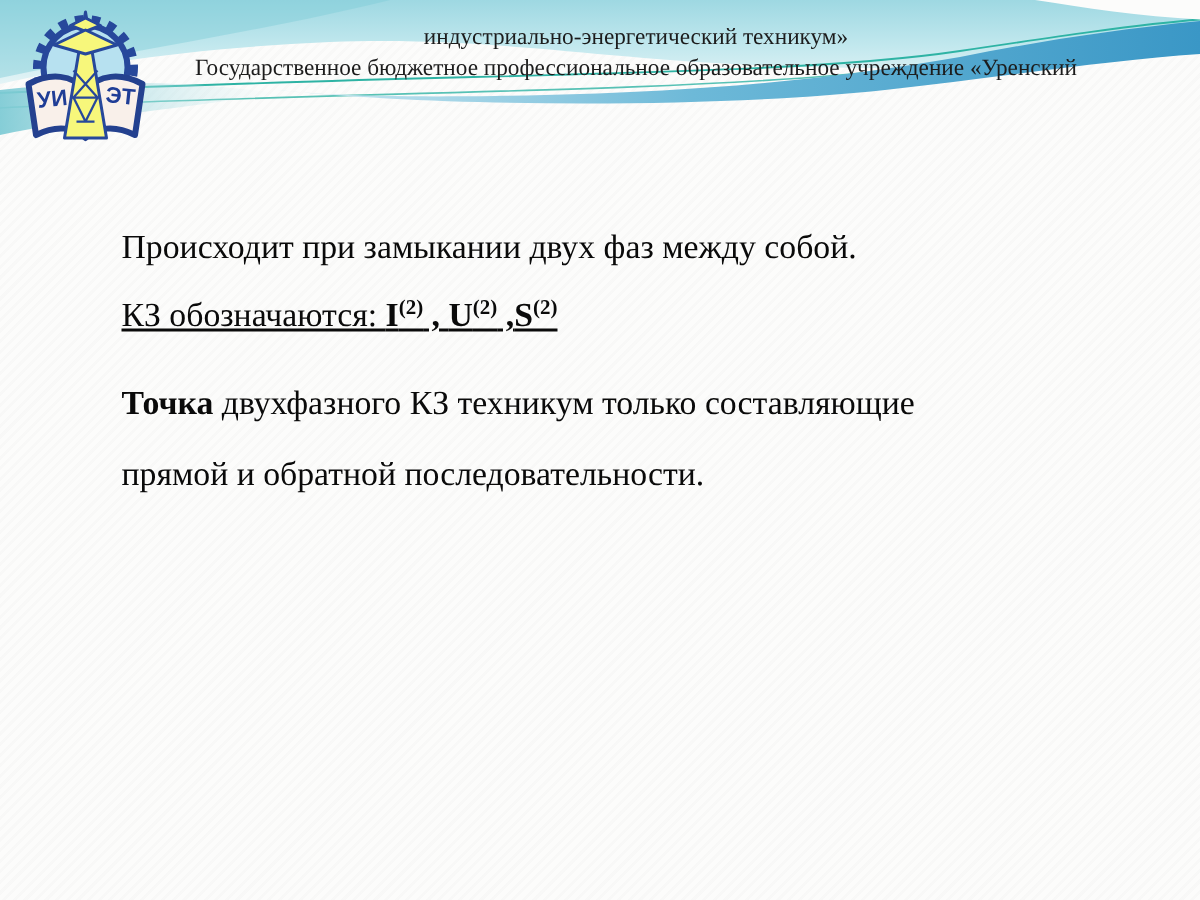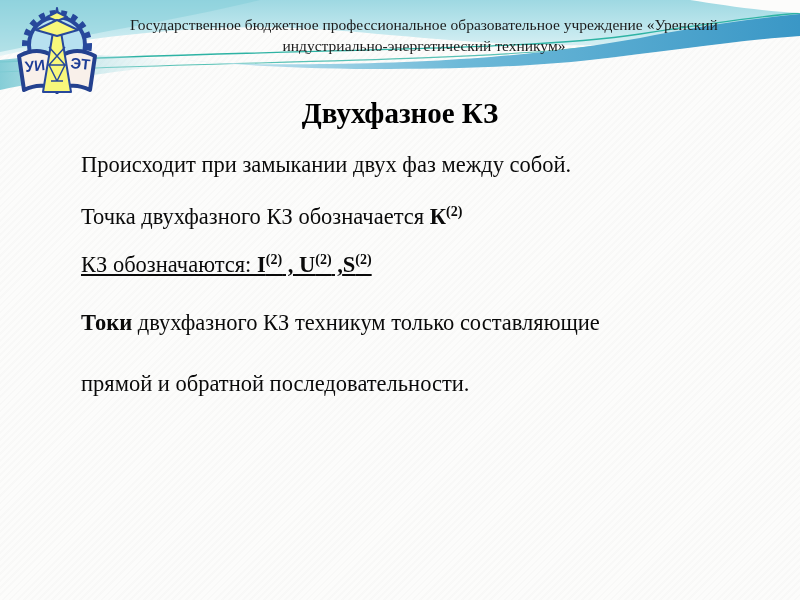--- a/index.html
+++ b/index.html
@@ -24,21 +24,21 @@
   }
   .body-text {
     position:absolute; left:81px; top:150px; right:30px;
     font-size:22.5px; color:#0a0a0a;
   }
   .bline { line-height:30px; white-space:nowrap; }
   .bline.l2 { margin-top:22px; }
   .bline.l3 { margin-top:26px; }
   .bline.l4 { margin-top:15px;text-decoration:underline; }
   .bline.l5 { margin-top:25px; }
-  .bline.l6 { margin-top:31px; }
+  .bline.l6 { margin-top:17px; }
   .bld { font-weight:bold; }
   .sup { font-size:14px; font-weight:bold; position:relative; top:-8px; }
 </style>
 </head>
 <body>
 
 <div class="slide">
 
   <svg class="waves" width="800" height="140" viewBox="0 0 800 140" aria-hidden="true">
     <defs>
@@ -88,37 +88,33 @@
       <polygon points="24,25 45,15 66,25 45,31"></polygon>
       <g stroke-width="1.5" fill="none">
         <path d="M37,42 L53,60 M53,42 L37,60 M35,60 L55,60 M37,60 L45,76 M53,60 L45,76 M39,76 L51,76"></path>
       </g>
     </g>
     <text x="23" y="66" font-size="15" text-anchor="middle" transform="rotate(-6 23 62)">УИ</text>
     <text x="68" y="64" font-size="15" text-anchor="middle" transform="rotate(6 68 62)">ЭТ</text>
   </svg>
 
   <div class="header">
+    <div>индустриально-энергетический техникум»</div>
     <div>Государственное бюджетное профессиональное образовательное учреждение «Уренский</div>
-    <div>индустриально-энергетический техникум»</div>
   </div>
 
-  <div class="title">Двухфазное КЗ</div>
 
   <div class="body-text">
     <div class="bline l1">
       <span>Происходит при замыкании двух фаз между собой.</span>
     </div>
-    <div class="bline l2">
-      <span>Точка двухфазного КЗ обозначается </span><span class="bld">К</span><span class="sup">(2)</span>
-    </div>
     <div class="bline l4">
       <span>КЗ обозначаются: </span><span class="bld">I</span><span class="sup">(2)</span><span class="bld"> , </span><span class="bld">U</span><span class="sup">(2)</span><span class="bld"> ,</span><span class="bld">S</span><span class="sup">(2)</span>
     </div>
     <div class="bline l5">
-      <span class="bld">Токи</span><span> двухфазного КЗ техникум только составляющие</span>
+      <span class="bld">Точка</span><span> двухфазного КЗ техникум только составляющие</span>
     </div>
     <div class="bline l6">
       <span>прямой и обратной последовательности.</span>
     </div>
   </div>
 
 </div>
 
 </body></html>

